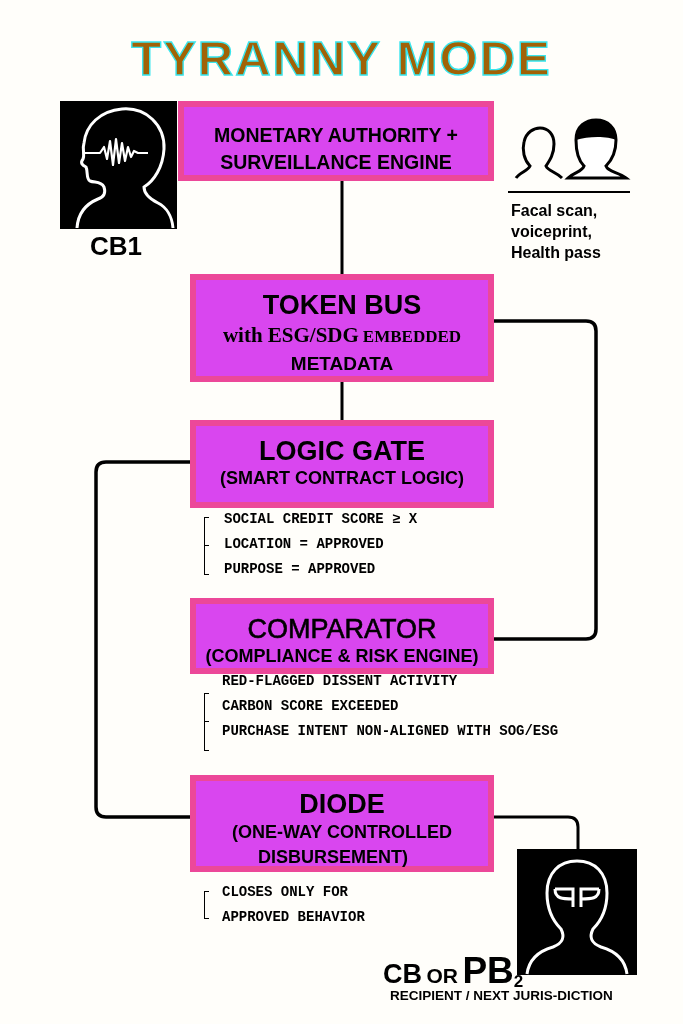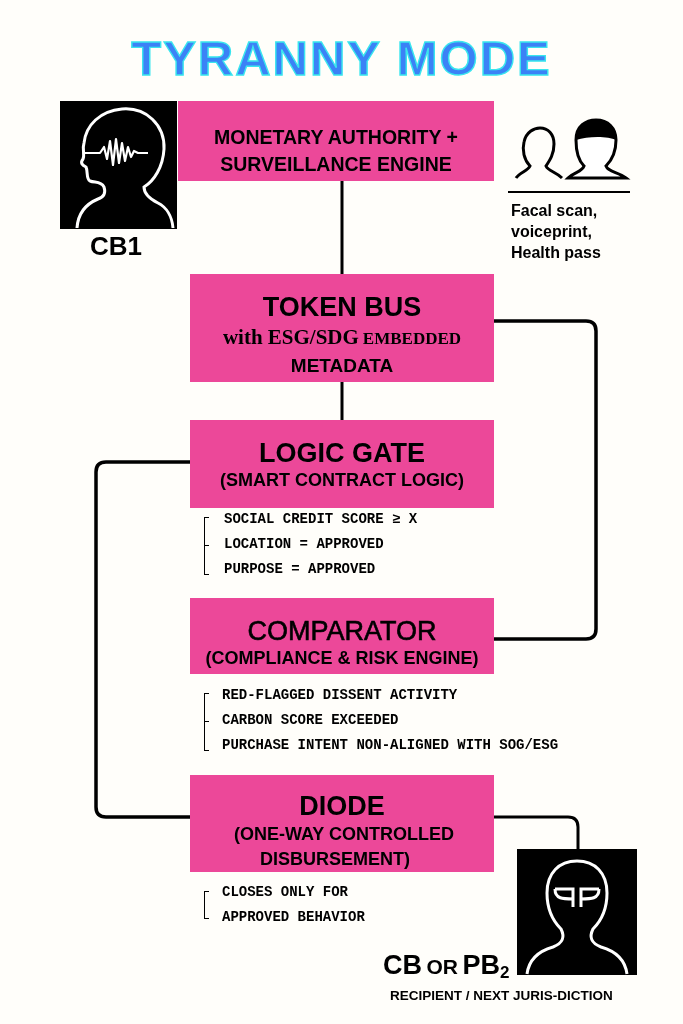--- a/index.html
+++ b/index.html
@@ -6,26 +6,26 @@
   body {
     width: 683px; height: 1024px; position: relative; overflow: hidden;
     background: #fffefa;
     font-family: "Liberation Sans", sans-serif;
     color: #000;
   }
   .abs { position: absolute; }
   .title {
     left: 0; width: 683px; top: 30px; text-align: center;
     font-size: 49px; font-weight: bold; letter-spacing: 2px;
-    color: #3b82f6;
+    color: #a16207;
     -webkit-text-stroke: 1.4px #39e6ee;
     font-family: "Liberation Sans", sans-serif;
   }
   .box {
-    position: absolute; background: #ec4899; border: 8px solid #ec4899; box-sizing: border-box;
+    position: absolute; background: #d946ef; border: 6px solid #ec4899; box-sizing: border-box;
     text-align: center; font-weight: bold;
   }
   .bigline { font-size: 27px; line-height: 30px; }
   .midline { font-size: 18px; line-height: 24px; }
   .list { position: absolute; font-weight: bold; font-size: 14px; line-height: 25px; font-family: Liberation Mono, monospace; }
   .list .row { white-space: nowrap; }
   .bracket { position: absolute; border: 1.5px solid #000; border-right: none; width: 5px; box-sizing: border-box; }
   .bracket .tick { position: absolute; left: -1.5px; width: 5px; height: 0; border-top: 1.5px solid #000; }
   .icon-tile { position: absolute; background: #000; }
   .label { position: absolute; font-weight: bold; }
@@ -97,21 +97,21 @@
 </div>
 
 <div class="box" style="left:190px;top:598px;width:304px;height:76px;padding-top:10px;">
   <div class="bigline" style="font-weight:normal;-webkit-text-stroke:0.6px #000;">COMPARATOR</div>
   <div class="midline">(COMPLIANCE &amp; RISK ENGINE)</div>
 </div>
 
 <div class="bracket" style="left:204px;top:693px;height:58px;">
   <div class="tick" style="top:27px;"></div>
 </div>
-<div class="list" style="left:222px;top:683px;">
+<div class="list" style="left:222px;top:669px;">
   <div class="row">RED-FLAGGED DISSENT ACTIVITY</div>
   <div class="row">CARBON SCORE EXCEEDED</div>
   <div class="row">PURCHASE INTENT NON-ALIGNED WITH SOG/ESG</div>
 </div>
 
 <div class="box" style="left:190px;top:775px;width:304px;height:97px;padding-top:8px;">
   <div class="bigline">DIODE</div>
   <div class="midline" style="text-align:left;padding-left:17px;line-height:26px;margin-left:19px;">(ONE-WAY CONTROLLED</div>
   <div class="midline" style="text-align:left;padding-left:62px;line-height:24px;">DISBURSEMENT)</div>
 </div>
@@ -126,15 +126,15 @@
   <svg width="120" height="126" viewBox="0 0 120 126">
     <path d="M10 125 C12 110 22 102 36 98 C46 94 48 88 44 80 C36 72 30 60 30 44 C30 24 42 12 60 12 C78 12 90 24 90 44 C90 60 84 72 76 80 C72 88 74 94 84 98 C98 102 108 110 110 125" fill="none" stroke="#fff" stroke-width="3"></path>
     <path d="M38 40 H56 V58 M38 40 C38 50 46 50 56 50" fill="none" stroke="#fff" stroke-width="3"></path>
     <path d="M82 40 H64 V58 M82 40 C82 50 74 50 64 50" fill="none" stroke="#fff" stroke-width="3"></path>
   </svg>
 </div>
 
 <div class="label" style="left:383px;top:950px;white-space:nowrap;">
   <span style="font-size:27px;">CB</span>
   <span style="font-size:21px;">OR</span>
-  <span style="font-size:27px;">PB</span><sub style="font-size:17px;">2</sub>
+  <span style="font-size:37px;">PB</span><sub style="font-size:17px;">2</sub>
 </div>
 <div class="label" style="left:390px;top:988px;font-size:13.5px;white-space:nowrap;">RECIPIENT / NEXT JURIS-DICTION</div>
 
 </body></html>

